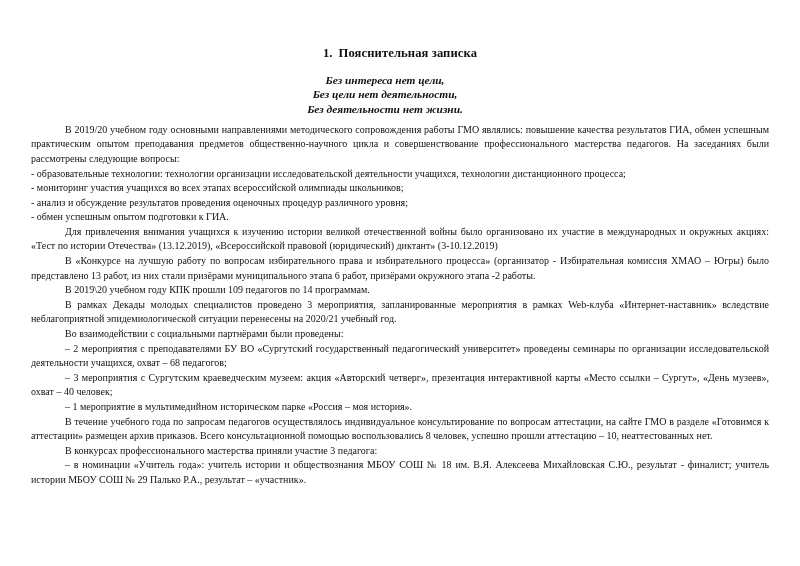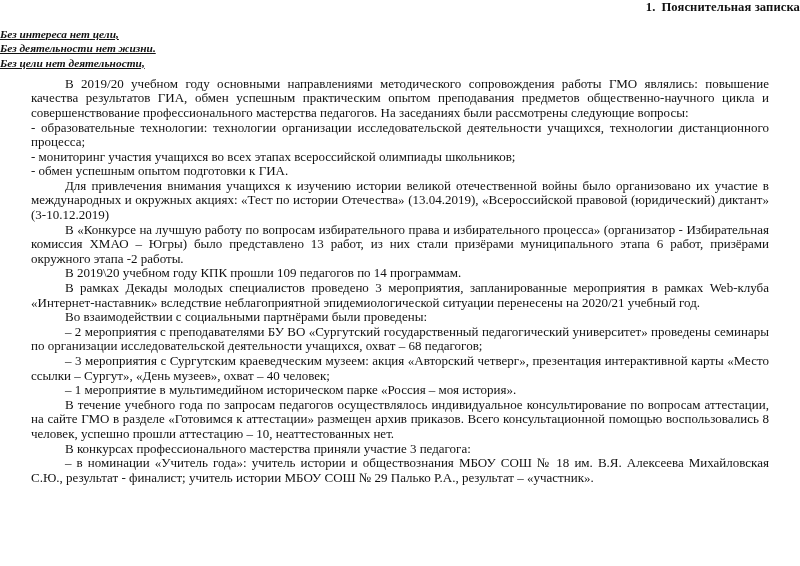--- a/index.html
+++ b/index.html
@@ -17,49 +17,49 @@
     -webkit-font-smoothing: antialiased;
   }
   .page {
     position: relative;
     width: 800px;
     height: 566px;
     box-sizing: border-box;
     padding: 0;
   }
   .doc-heading {
-    text-align: right;
+    text-align: center;
     font-weight: bold;
     font-size: 12.6px;
     line-height: 1.2;
     margin: 0;
+    padding-top: 46px;
     letter-spacing: 0.1px;
   }
   .doc-heading .num {
     margin-right: 6px;
   }
   .epigraph {
     margin: 0;
     padding-top: 12px;
     padding-right: 30px;
-    text-align: left;
+    text-align: center;
     font-style: italic;
     font-weight: bold;
     font-size: 11.4px;
     line-height: 14.2px;
-    text-decoration: underline;
   }
   .epigraph .line {
     display: block;
     white-space: nowrap;
   }
   .body-block {
     margin: 0;
     padding: 0 31px 0 31px;
-    font-size: 13px;
+    font-size: 10px;
     line-height: 14.6px;
   }
   .body-block p {
     margin: 0;
     text-align: justify;
     text-justify: inter-word;
     hyphens: none;
   }
   .p-indent {
     text-indent: 34px;
@@ -75,32 +75,33 @@
 <body>
 
 <div class="page">
 
   <h1 class="doc-heading">
     <span class="num">1.</span><span>Пояснительная записка</span>
   </h1>
 
   <div class="epigraph">
     <span class="line">Без интереса нет цели,</span>
+    <span class="line">Без цели нет деятельности,</span>
     <span class="line">Без деятельности нет жизни.</span>
-    <span class="line">Без цели нет деятельности,</span>
   </div>
 
   <div class="spacer-top"></div>
 
   <div class="body-block">
     <p class="p-indent">В 2019/20 учебном году основными направлениями методического сопровождения работы ГМО являлись:  повышение качества результатов ГИА, обмен успешным практическим опытом преподавания предметов общественно-научного цикла и совершенствование профессионального мастерства педагогов. На заседаниях были рассмотрены следующие вопросы:</p>
     <p class="p-flush">- образовательные технологии: технологии организации исследовательской деятельности учащихся, технологии дистанционного процесса;</p>
     <p class="p-flush">- мониторинг участия учащихся во всех  этапах всероссийской олимпиады школьников;</p>
+    <p class="p-flush">- анализ и обсуждение результатов проведения оценочных процедур различного уровня;</p>
     <p class="p-flush">- обмен успешным опытом подготовки к ГИА.</p>
-    <p class="p-indent">Для привлечения внимания учащихся к изучению истории великой отечественной войны было организовано их участие в международных и окружных акциях: «Тест по истории Отечества» (13.04.2019), «Всероссийской правовой (юридический) диктант» (3-10.12.2019)</p>
+    <p class="p-indent">Для привлечения внимания учащихся к изучению истории великой отечественной войны было организовано их участие в международных и окружных акциях: «Тест по истории Отечества» (13.12.2019), «Всероссийской правовой (юридический) диктант» (3-10.12.2019)</p>
     <p class="p-indent">В «Конкурсе на лучшую работу по вопросам избирательного права и избирательного процесса» (организатор - Избирательная комиссия ХМАО – Югры) было представлено 13 работ, из них стали призёрами муниципального этапа 6 работ, призёрами окружного этапа -2 работы.</p>
     <p class="p-indent">В 2019\20 учебном году КПК прошли 109 педагогов по 14 программам.</p>
     <p class="p-indent">В рамках Декады молодых специалистов проведено 3 мероприятия, запланированные мероприятия в рамках Web-клуба «Интернет-наставник» вследствие неблагоприятной эпидемиологической ситуации перенесены на 2020/21 учебный год.</p>
     <p class="p-indent">Во взаимодействии с социальными партнёрами были проведены:</p>
     <p class="p-indent">– 2 мероприятия с преподавателями БУ ВО «Сургутский государственный педагогический университет» проведены семинары по организации исследовательской деятельности учащихся, охват – 68 педагогов;</p>
     <p class="p-indent">– 3 мероприятия с Сургутским краеведческим музеем: акция «Авторский четверг», презентация интерактивной карты «Место ссылки – Сургут», «День музеев», охват – 40 человек;</p>
     <p class="p-indent">– 1 мероприятие в мультимедийном историческом парке «Россия – моя история».</p>
     <p class="p-indent">В течение учебного года по запросам педагогов осуществлялось индивидуальное консультирование по вопросам аттестации, на сайте ГМО в разделе «Готовимся к аттестации» размещен архив приказов. Всего консультационной помощью воспользовались 8 человек, успешно прошли аттестацию – 10, неаттестованных нет.</p>
     <p class="p-indent">В конкурсах профессионального мастерства приняли участие 3 педагога:</p>
     <p class="p-indent">– в номинации «Учитель года»: учитель истории и обществознания МБОУ СОШ № 18 им. В.Я. Алексеева Михайловская С.Ю., результат - финалист; учитель истории МБОУ СОШ № 29 Палько Р.А., результат – «участник».</p>

